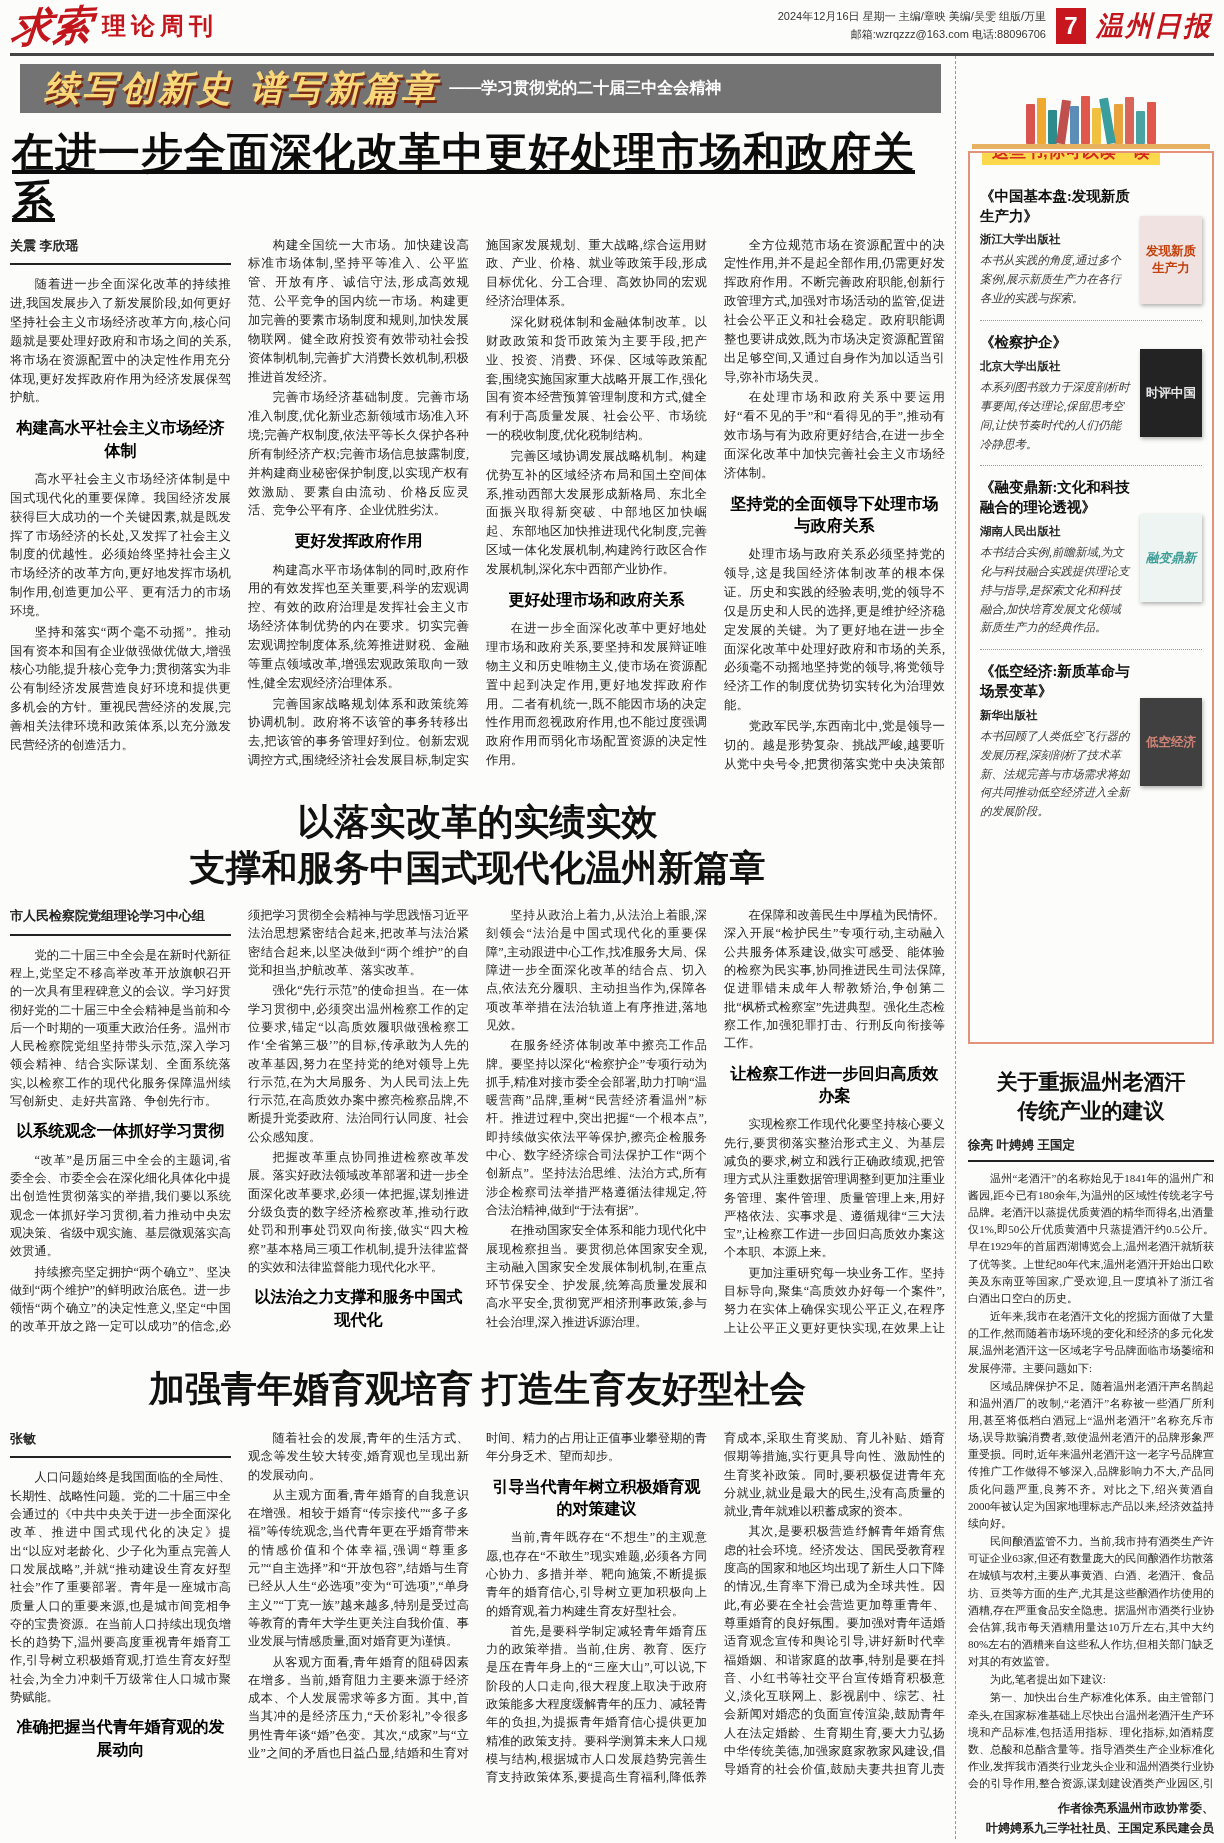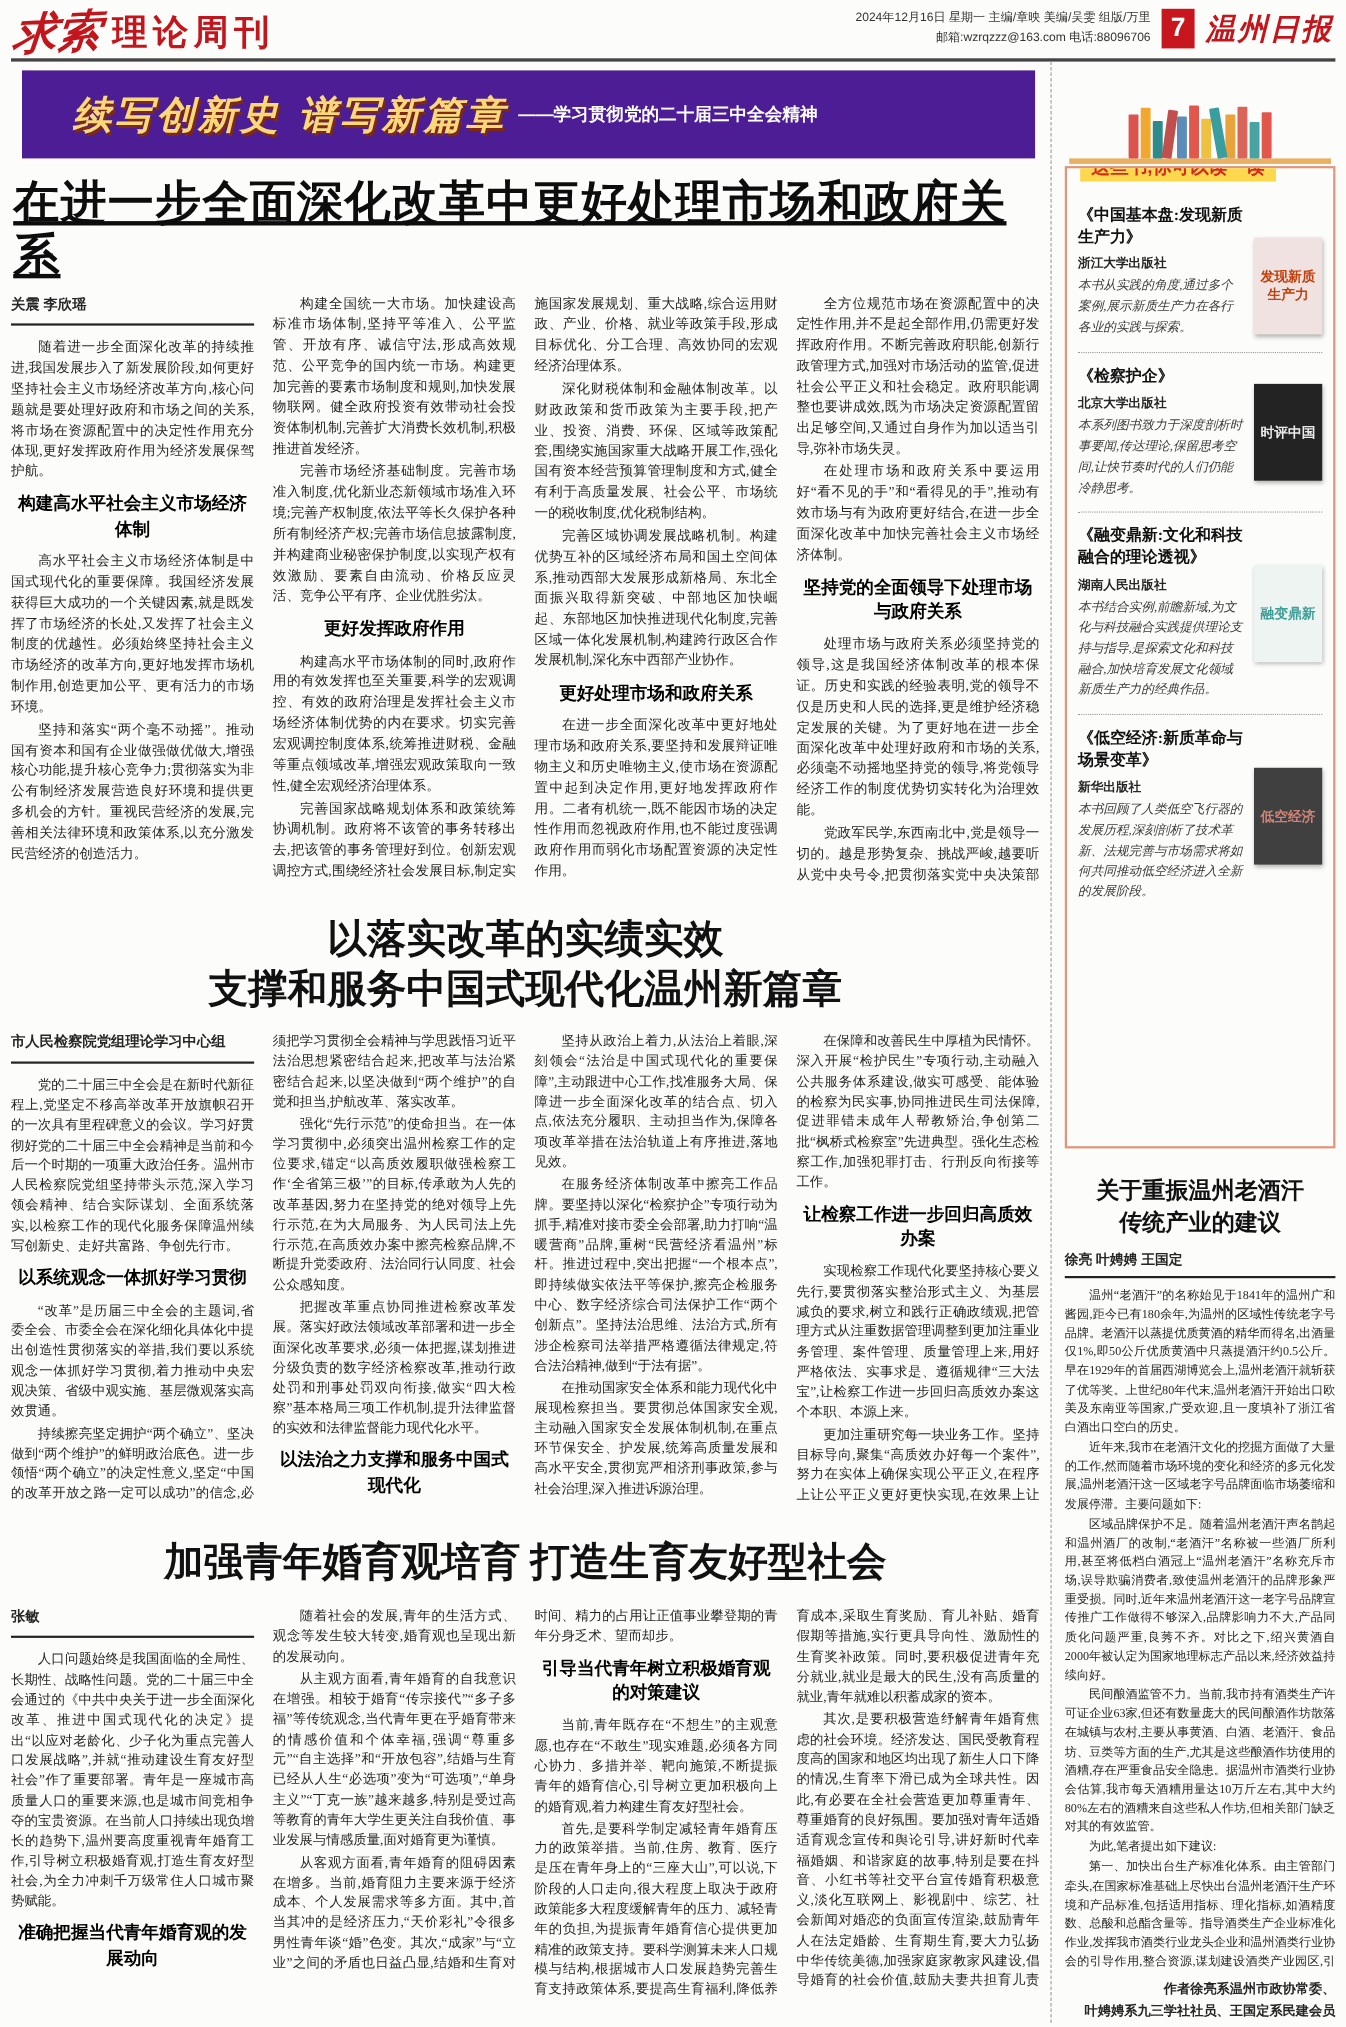--- a/index.html
+++ b/index.html
@@ -4,35 +4,35 @@
 <style>
   html,body{margin:0;padding:0;background:#e9e7e2;}
   .page{width:1224px;height:1843px;background:#fcfcfa;margin:0 auto;position:relative;overflow:hidden;
         font-family:"Liberation Serif","DejaVu Serif",serif;color:#262626;box-sizing:border-box;padding:6px 10px;}
   
   .masthead{display:flex;justify-content:space-between;align-items:flex-start;border-bottom:3px solid #444;
             padding:2px 2px 6px;height:50px;box-sizing:border-box;}
   .brand{display:flex;align-items:center;gap:10px;}
   .brand-script{font-size:40px;line-height:.9;color:#c3151c;font-weight:900;font-style:italic;
                 transform:skewX(-8deg) rotate(-3deg);font-family:"DejaVu Serif",serif;}
-  .brand-title{font-size:32px;font-weight:900;color:#c3151c;letter-spacing:5px;
+  .brand-title{font-size:24px;font-weight:900;color:#c3151c;letter-spacing:5px;
                font-family:"Liberation Sans","DejaVu Sans",sans-serif;}
   .mast-right{display:flex;align-items:center;gap:10px;}
   .mast-info{text-align:right;font-size:11px;line-height:1.6;color:#333;
              font-family:"Liberation Sans","DejaVu Sans",sans-serif;}
   .page-box{width:30px;height:36px;background:#c8161e;color:#fff;font-weight:900;font-size:24px;
             display:flex;align-items:center;justify-content:center;font-family:"Liberation Sans",sans-serif;}
   .paper-name{font-size:27px;color:#c3151c;font-weight:900;font-style:italic;letter-spacing:2px;
               font-family:"DejaVu Serif",serif;}
   
   .content{display:flex;align-items:stretch;}
   .main-col{width:935px;flex:none;}
   .right-rail{flex:1;margin-left:10px;padding-left:12px;border-left:1px dashed #9a9a9a;min-width:0;}
   
-  .banner{height:80px;background:#4c1d95;margin:8px 4px 0 10px;display:flex;align-items:center;padding:0 18px 0 46px;}
+  .banner{height:49px;background:#737373;margin:8px 4px 0 10px;display:flex;align-items:center;padding:0 18px 0 24px;}
   .banner-slogan{font-size:35px;font-weight:900;font-style:italic;color:#f8d878;letter-spacing:3px;
                  text-shadow:2px 3px 0 #7c2a15;font-family:"DejaVu Serif",serif;white-space:nowrap;}
   .banner-sub{color:#ffffff;font-weight:700;font-size:16px;margin-left:10px;white-space:nowrap;
               font-family:"Liberation Sans","DejaVu Sans",sans-serif;}
   
   .headline1{font-family:"Liberation Sans","DejaVu Sans",sans-serif;font-weight:900;font-size:42px;
              letter-spacing:1px;color:#0d0d0d;margin:16px 0 10px 2px;line-height:1.15;text-decoration:underline;}
   .headline2,.headline3{text-align:center;font-weight:900;color:#111;margin:18px 0 14px;line-height:1.3;
              font-family:"Liberation Serif","DejaVu Serif",serif;}
   .headline2{font-size:36px;}
@@ -207,21 +207,21 @@
                 <div class="book-desc">本系列图书致力于深度剖析时事要闻,传达理论,保留思考空间,让快节奏时代的人们仍能冷静思考。</div>
               </div>
               <div class="book-cover" style="background: rgb(35, 35, 35); color: rgb(232, 232, 232);">时评中国</div>
             </div>
             <div class="book">
               <div class="book-info">
                 <div class="book-title">《融变鼎新:文化和科技融合的理论透视》</div>
                 <div class="book-pub">湖南人民出版社</div>
                 <div class="book-desc">本书结合实例,前瞻新域,为文化与科技融合实践提供理论支持与指导,是探索文化和科技融合,加快培育发展文化领域新质生产力的经典作品。</div>
               </div>
-              <div class="book-cover" style="background: rgb(238, 244, 242); color: rgb(63, 158, 151);">融变鼎新</div>
+              <div class="book-cover" style="background: rgb(238, 244, 242); color: rgb(63, 158, 151); font-style: italic;">融变鼎新</div>
             </div>
             <div class="book">
               <div class="book-info">
                 <div class="book-title">《低空经济:新质革命与场景变革》</div>
                 <div class="book-pub">新华出版社</div>
                 <div class="book-desc">本书回顾了人类低空飞行器的发展历程,深刻剖析了技术革新、法规完善与市场需求将如何共同推动低空经济进入全新的发展阶段。</div>
               </div>
               <div class="book-cover" style="background: #404040; color: rgb(207, 131, 118);">低空经济</div>
             </div>
           </div>

